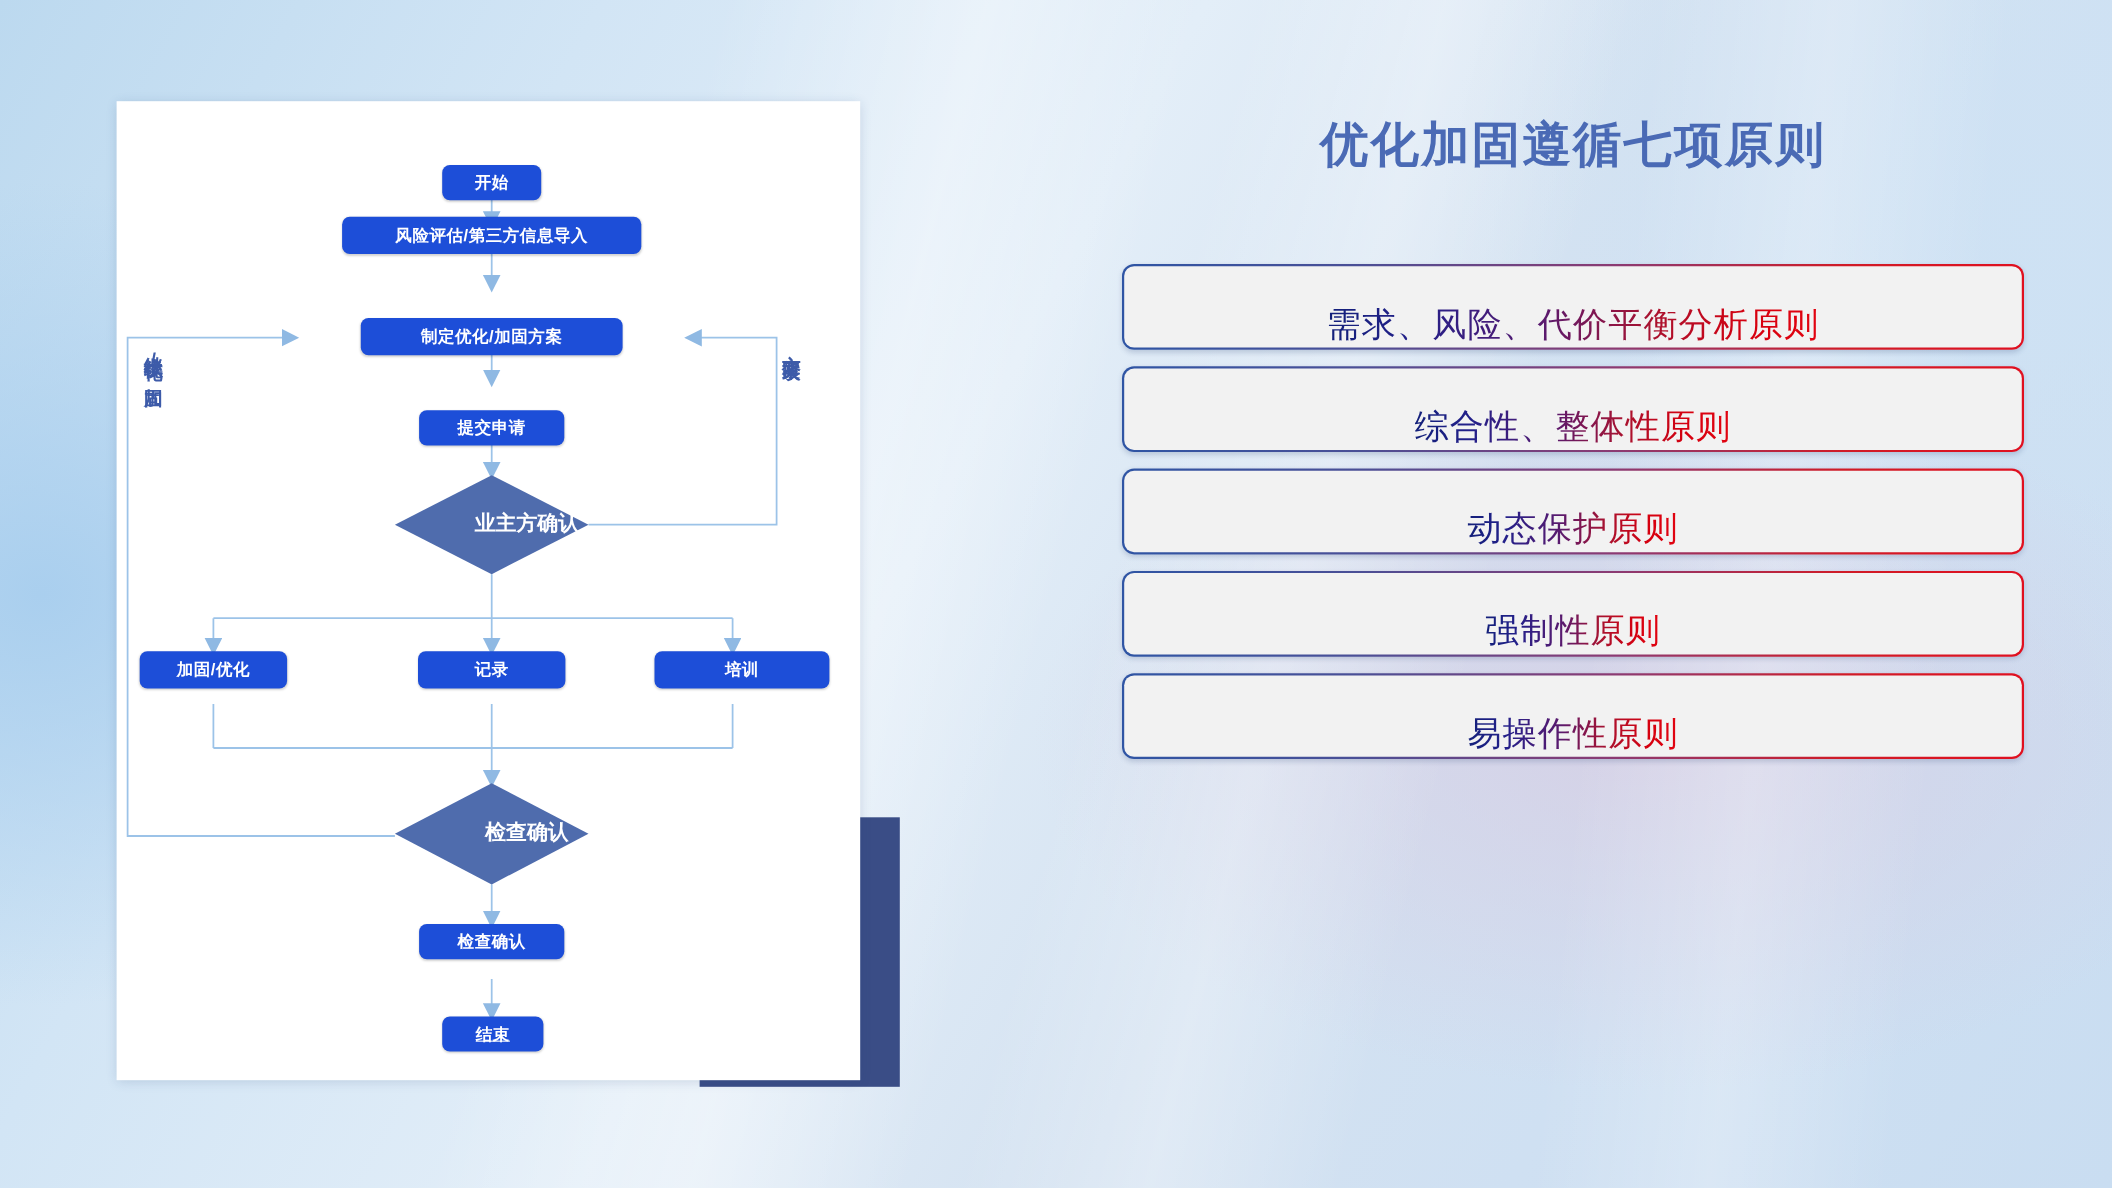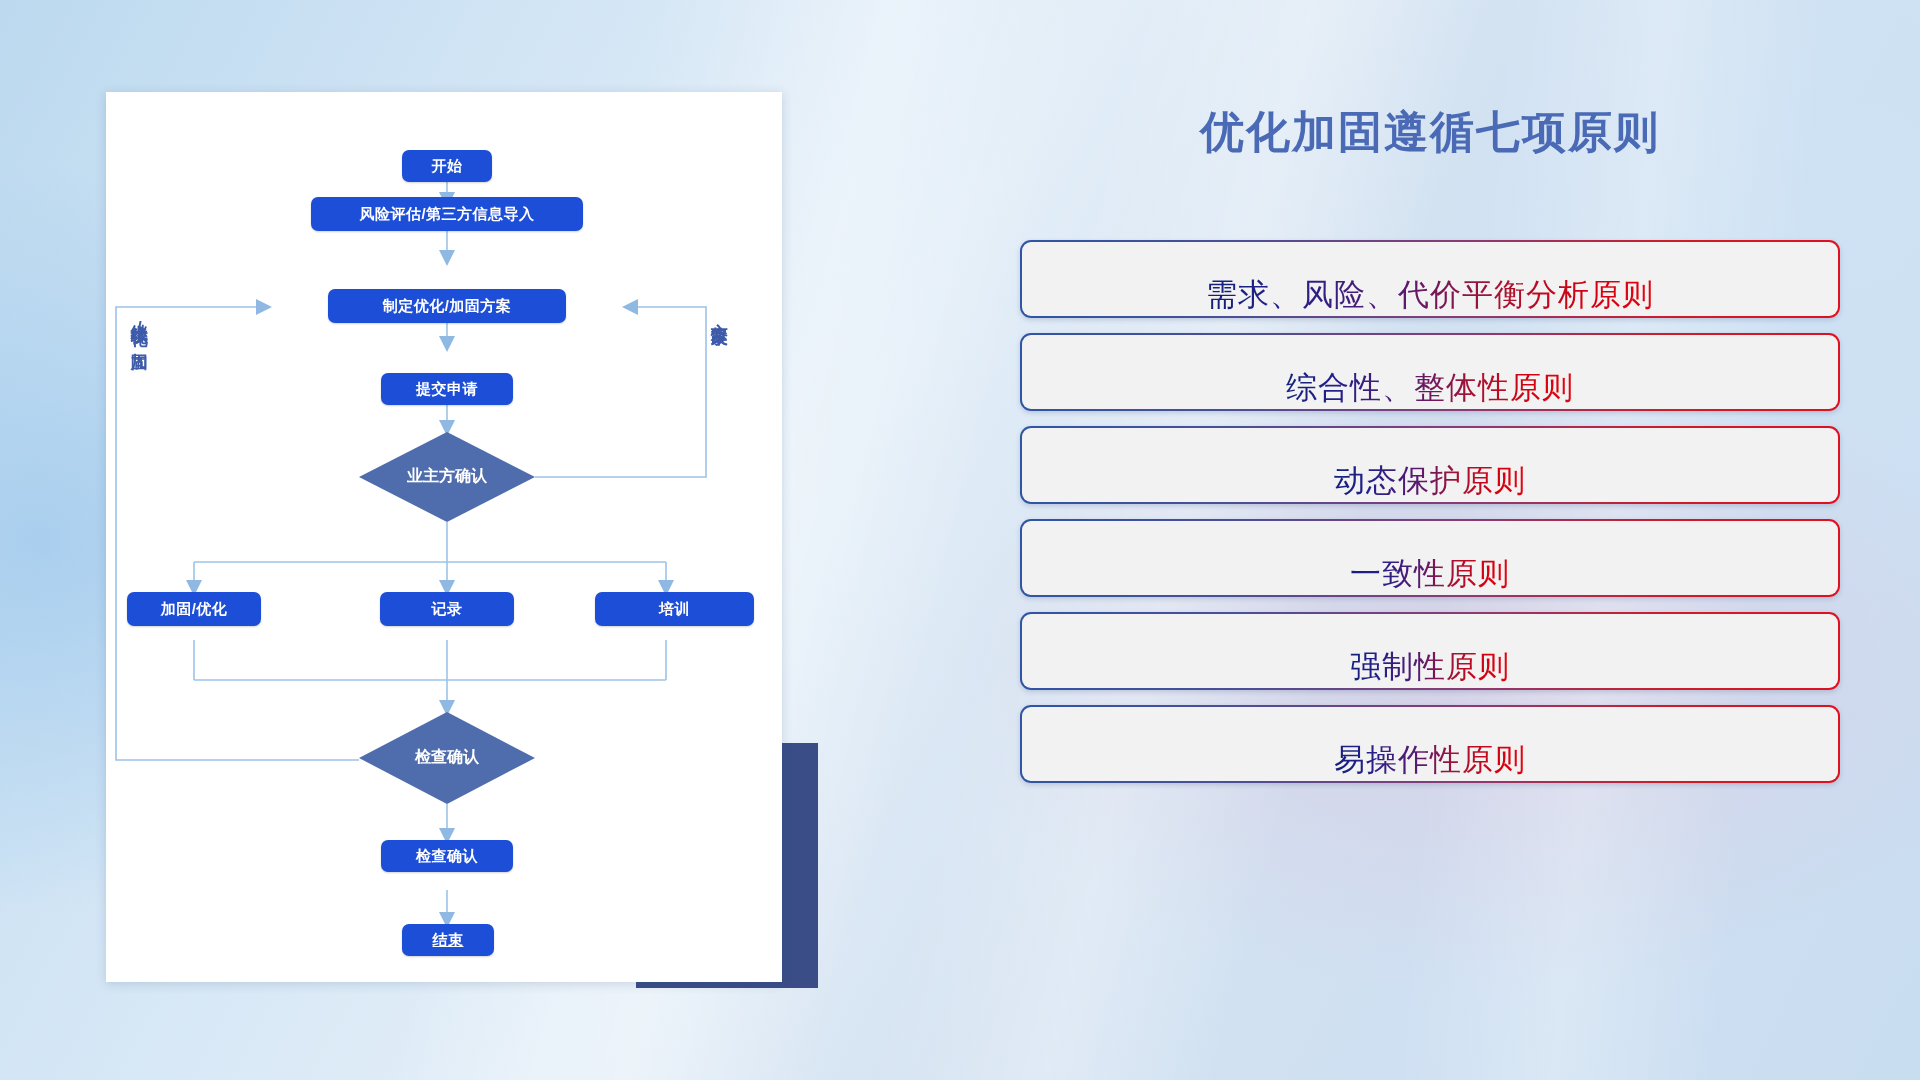--- a/index.html
+++ b/index.html
@@ -29,22 +29,22 @@
     box-shadow:0 2px 10px rgba(40,70,120,.18);}
   #chart-inner{position:absolute;inset:0;}
   svg.flow{position:absolute;left:0;top:0;width:676px;height:890px;}
 
   .node{position:absolute;background:#1d4ed8;color:#fff;border-radius:7px;
     display:flex;align-items:center;justify-content:center;
     font-size:15px;font-weight:bold;letter-spacing:.5px;white-space:nowrap;
     box-shadow:0 1px 2px rgba(0,0,0,.18);}
   .vlabel{position:absolute;color:#3d5ba9;font-size:17px;font-weight:bold;
     writing-mode:vertical-rl;text-orientation:upright;letter-spacing:2px;line-height:1.05;}
-  .dlabel{position:absolute;color:#ffffff;font-size:16px;font-weight:bold;white-space:nowrap;
-    transform:translate(-50%,-50%);}
+  .dlabel{position:absolute;color:#ffffff;font-size:19px;font-weight:bold;white-space:nowrap;
+    transform:translate(-50%,-50%);margin-left:32px;}
 
   
   #right{position:absolute;left:1020px;top:80px;width:820px;height:940px;}
   #title{font-size:44px;font-weight:bold;color:#4a6ab5;letter-spacing:2px;
     text-align:center;line-height:1;padding-top:30px;}
   #cards{position:absolute;left:0;top:160px;width:820px;}
   .card{position:relative;height:74px;margin-bottom:15px;border-radius:11px;padding:2px;
     background:linear-gradient(90deg,#2f55a4 0%,#4a4f96 26%,#8c3a72 55%,#d01b27 80%,#e01020 100%);
     box-shadow:0 2px 5px rgba(60,80,130,.22);}
   .card-in{height:100%;border-radius:9px;background:#f2f2f2;
@@ -156,25 +156,20 @@
         <span class="card-txt">综合性、整体性原则</span>
       </div>
     </div>
     <div class="card">
       <div class="card-in">
         <span class="card-txt">动态保护原则</span>
       </div>
     </div>
     <div class="card">
       <div class="card-in">
-        <span class="card-txt">一致性原则</span>
-      </div>
-    </div>
-    <div class="card">
-      <div class="card-in">
         <span class="card-txt">强制性原则</span>
       </div>
     </div>
     <div class="card">
       <div class="card-in">
         <span class="card-txt">易操作性原则</span>
       </div>
     </div>
   </div>
 </div>

